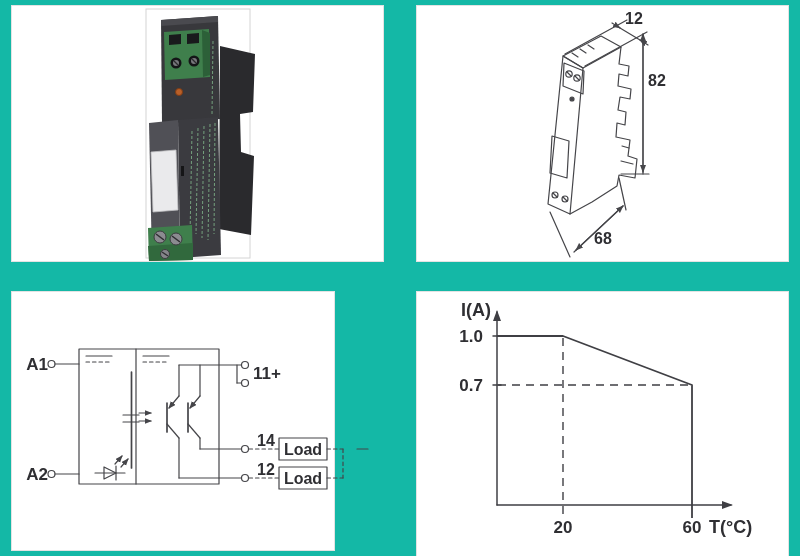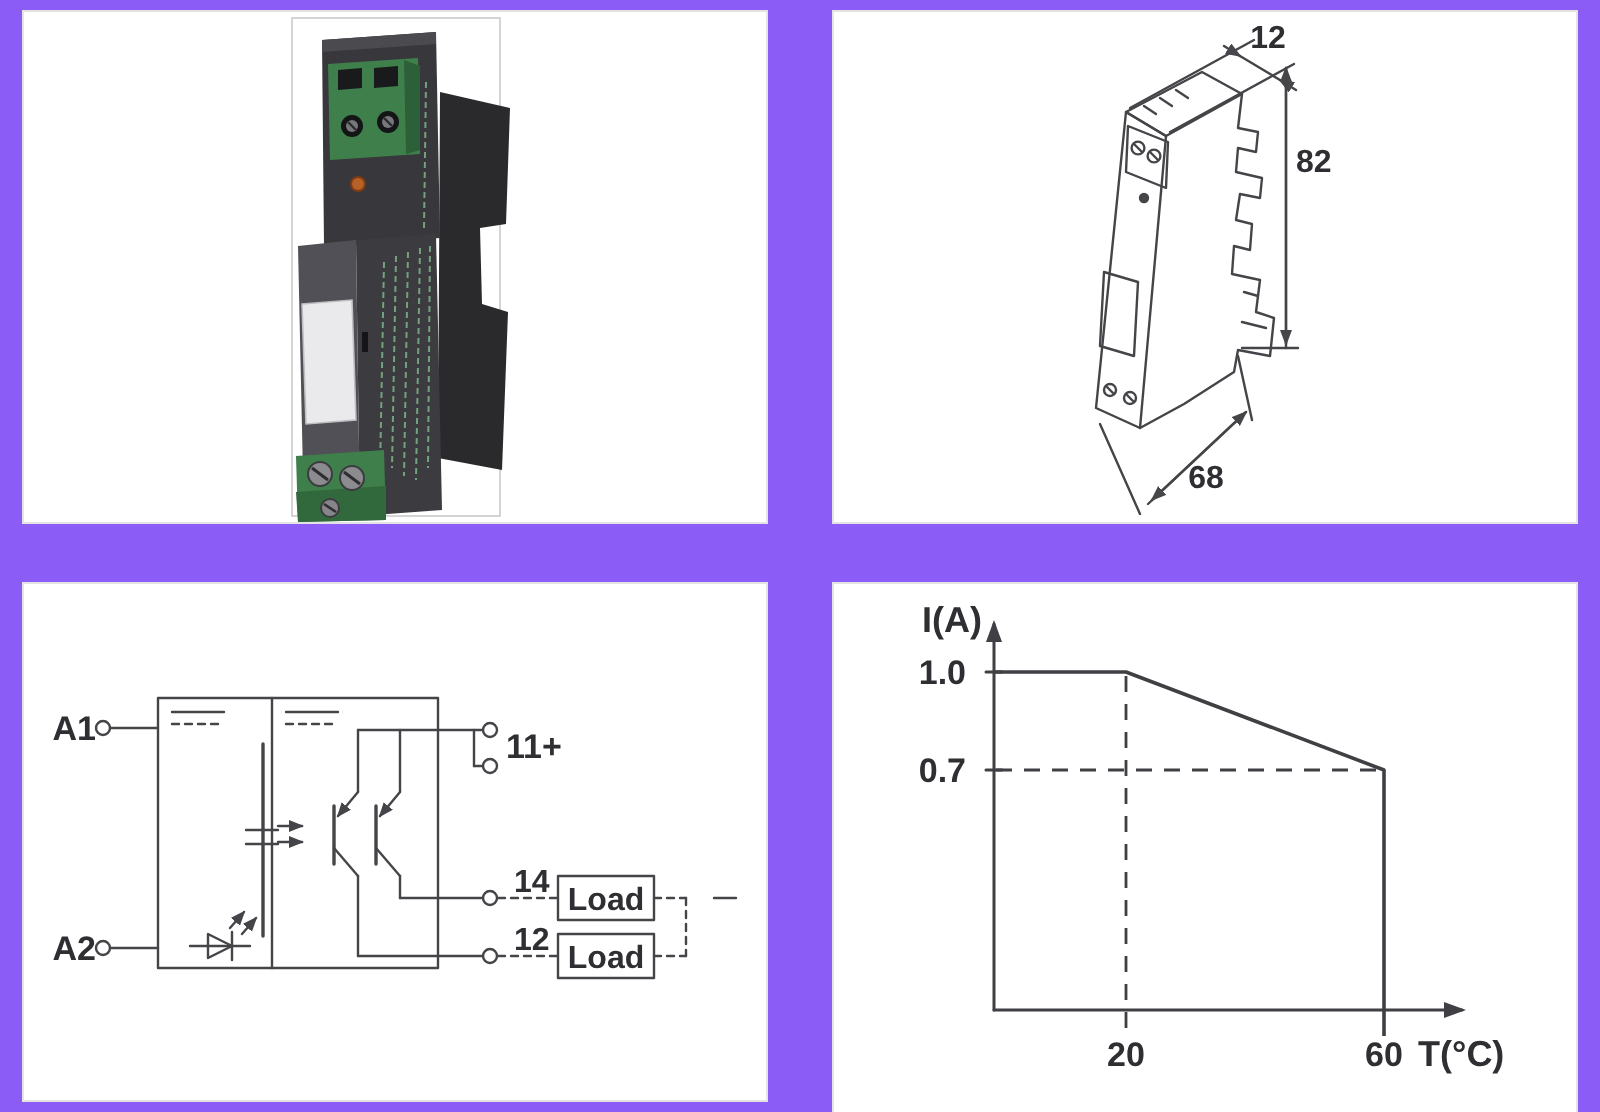--- a/index.html
+++ b/index.html
@@ -1,23 +1,23 @@
 <!DOCTYPE html>
 <html><head>
 <meta charset="utf-8">
 <style>
   html,body{margin:0;padding:0;background:#ffffff;}
   .canvas{
-    position:relative;width:800px;height:556px;background:#8b5cf6;
+    position:relative;width:800px;height:556px;background:#14b8a6;
     font-family:"Liberation Sans",sans-serif;overflow:hidden;
   }
   .panel{position:absolute;background:#ffffff;border:1px solid #e3e3e3;box-sizing:border-box;}
   #panel-photo  {left:11px; top:5px;   width:373px;height:257px;}
   #panel-drawing{left:416px;top:5px;   width:373px;height:257px;}
-  #panel-circuit{left:11px; top:291px; width:373px;height:260px;}
+  #panel-circuit{left:11px; top:291px; width:324px;height:260px;}
   #panel-chart  {left:416px;top:291px; width:373px;height:296px;}
   svg{display:block;}
   .lbl{fill:#2f2f33;font-family:"Liberation Sans",sans-serif;font-weight:600;}
   .s16{font-size:16px;} .s17{font-size:17px;} .s18{font-size:18px;}
   .ln{stroke:#454549;stroke-width:1.2;fill:none;stroke-linecap:round;stroke-linejoin:round;}
   .thick{stroke-width:1.7;}
   .dash{stroke-dasharray:3.5,3;}
   .cdash{stroke-dasharray:8,6;stroke-width:1.4;}
 </style>
 </head>

